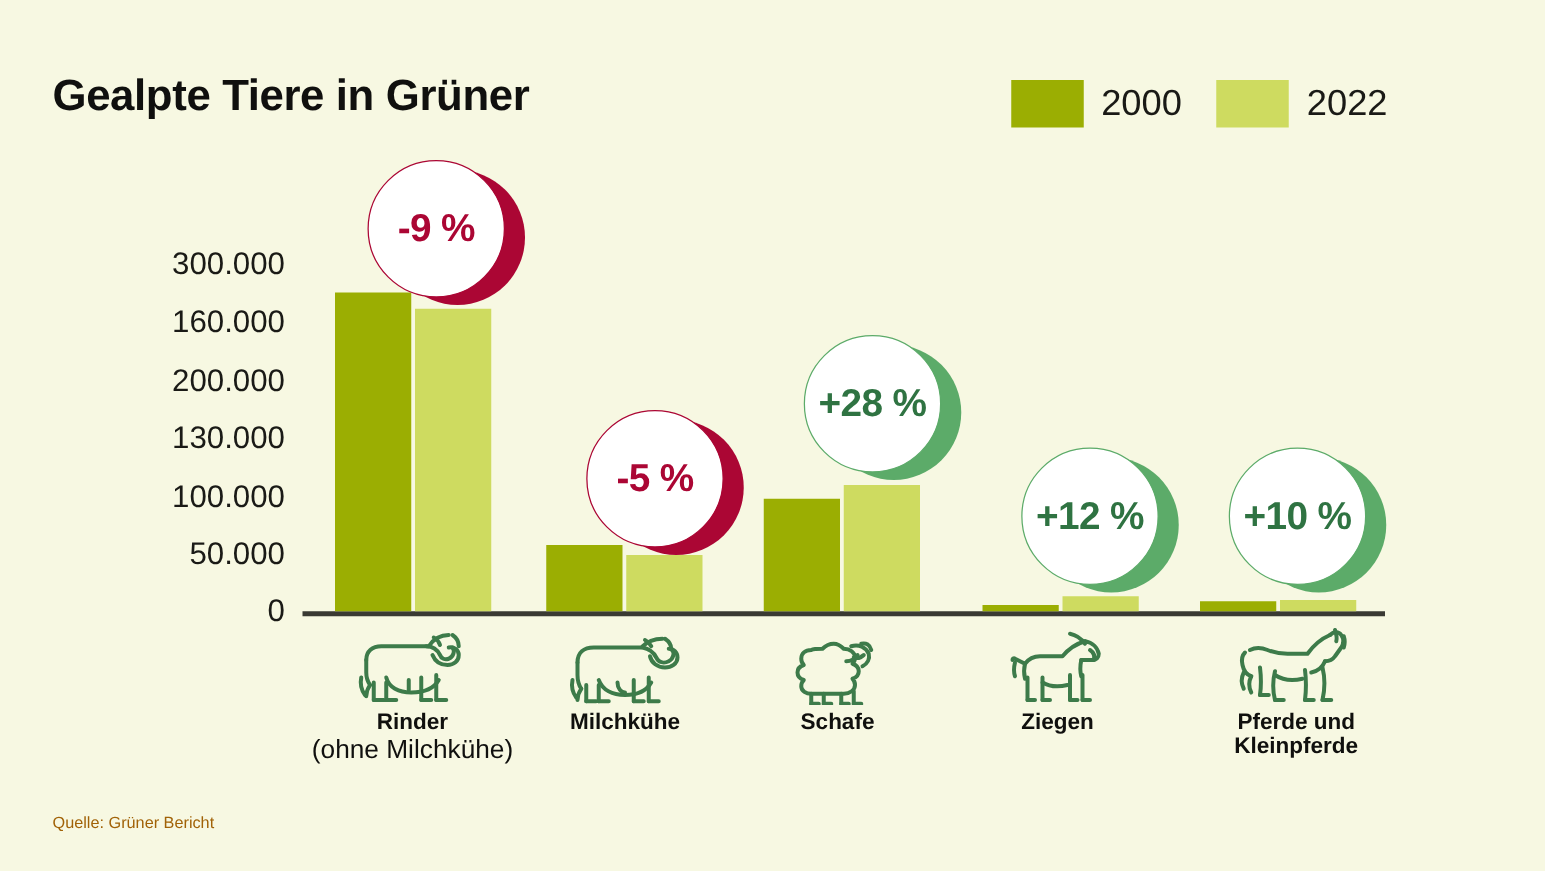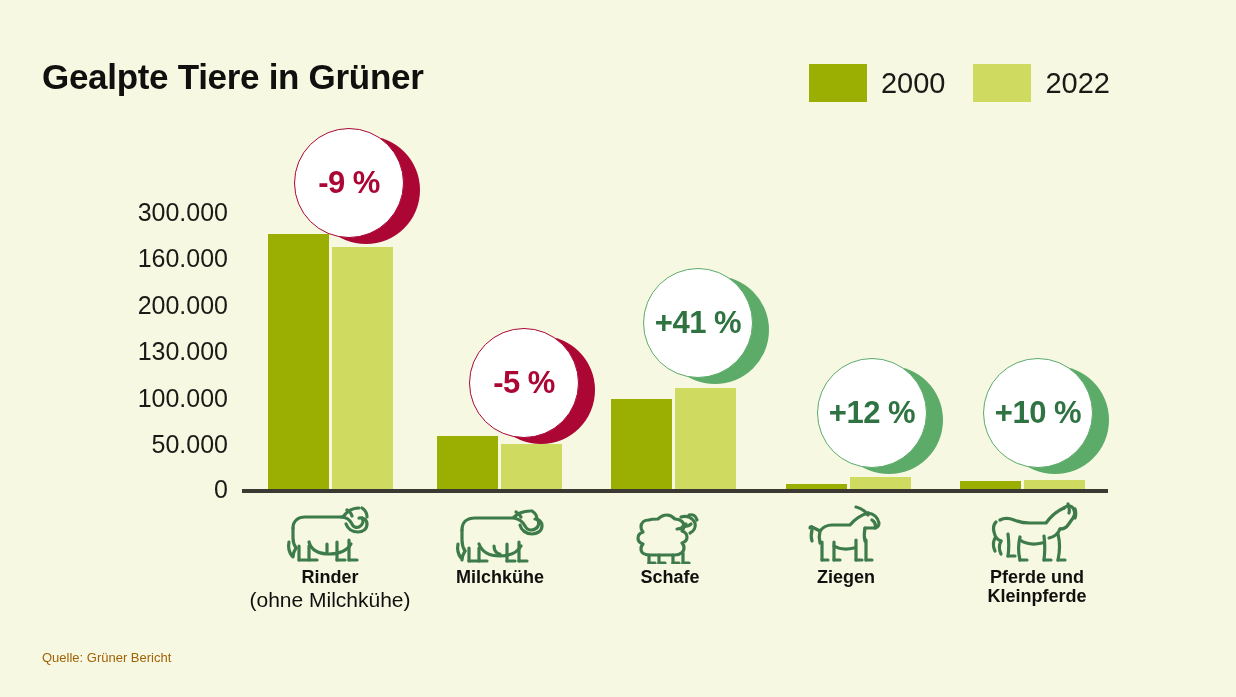--- a/index.html
+++ b/index.html
@@ -230,21 +230,21 @@
     </div>
     <div class="badge badge-neg" style="left:469px;top:328px">
       <div class="badge-crescent"></div>
       <div class="badge-circle">
         <span class="badge-text">-5 %</span>
       </div>
     </div>
     <div class="badge badge-pos" style="left:643px;top:268px">
       <div class="badge-crescent"></div>
       <div class="badge-circle">
-        <span class="badge-text">+41 %</span>
+        <span class="badge-text">+28 %</span>
       </div>
     </div>
     <div class="badge badge-pos" style="left:817px;top:358px">
       <div class="badge-crescent"></div>
       <div class="badge-circle">
         <span class="badge-text">+12 %</span>
       </div>
     </div>
     <div class="badge badge-pos" style="left:983px;top:358px">
       <div class="badge-crescent"></div>

